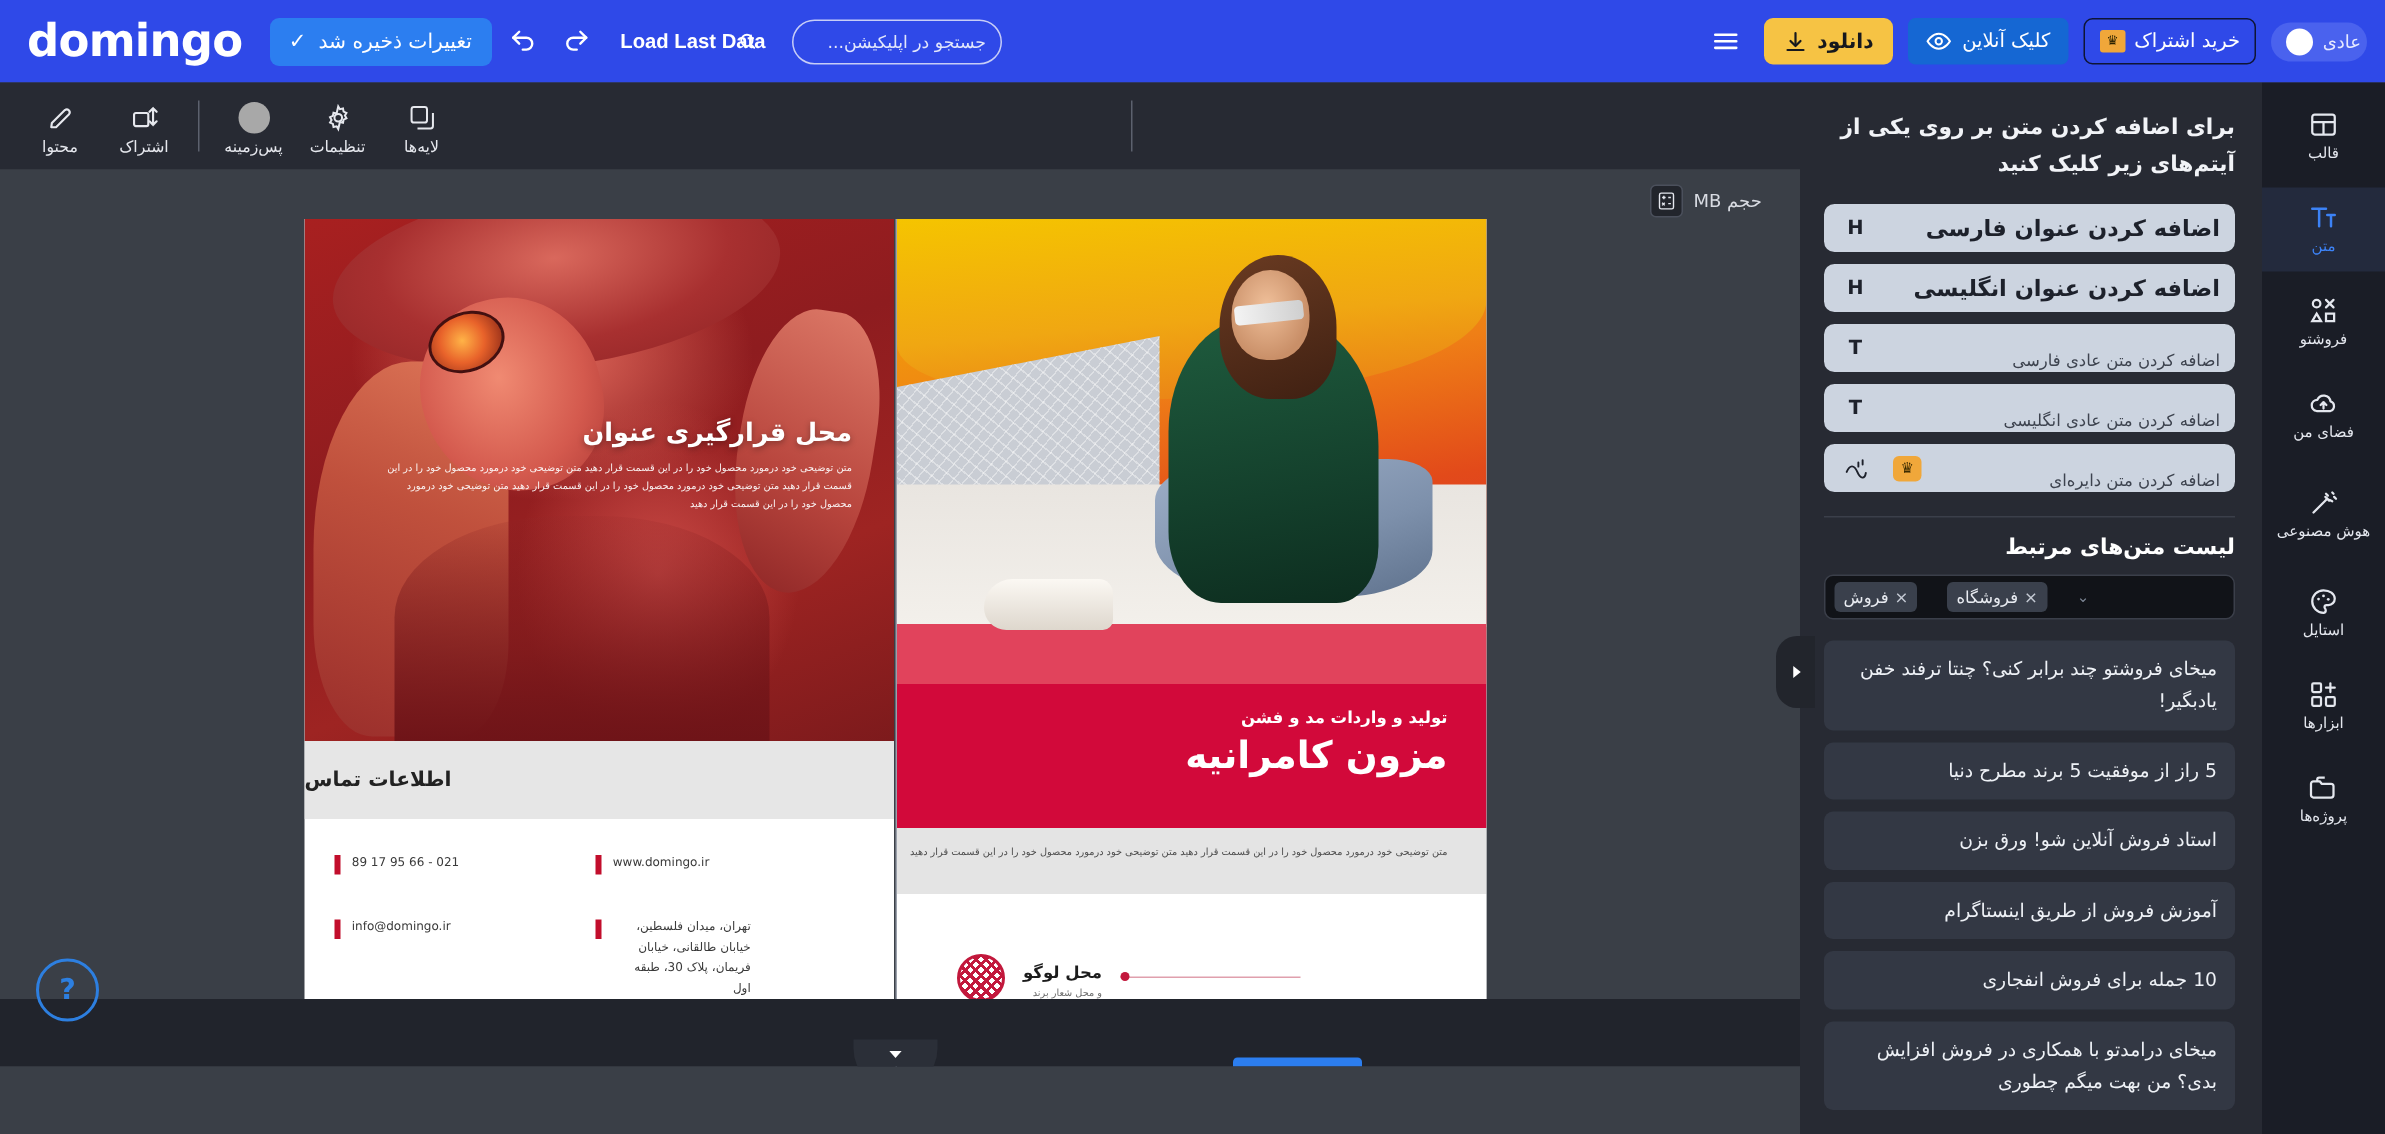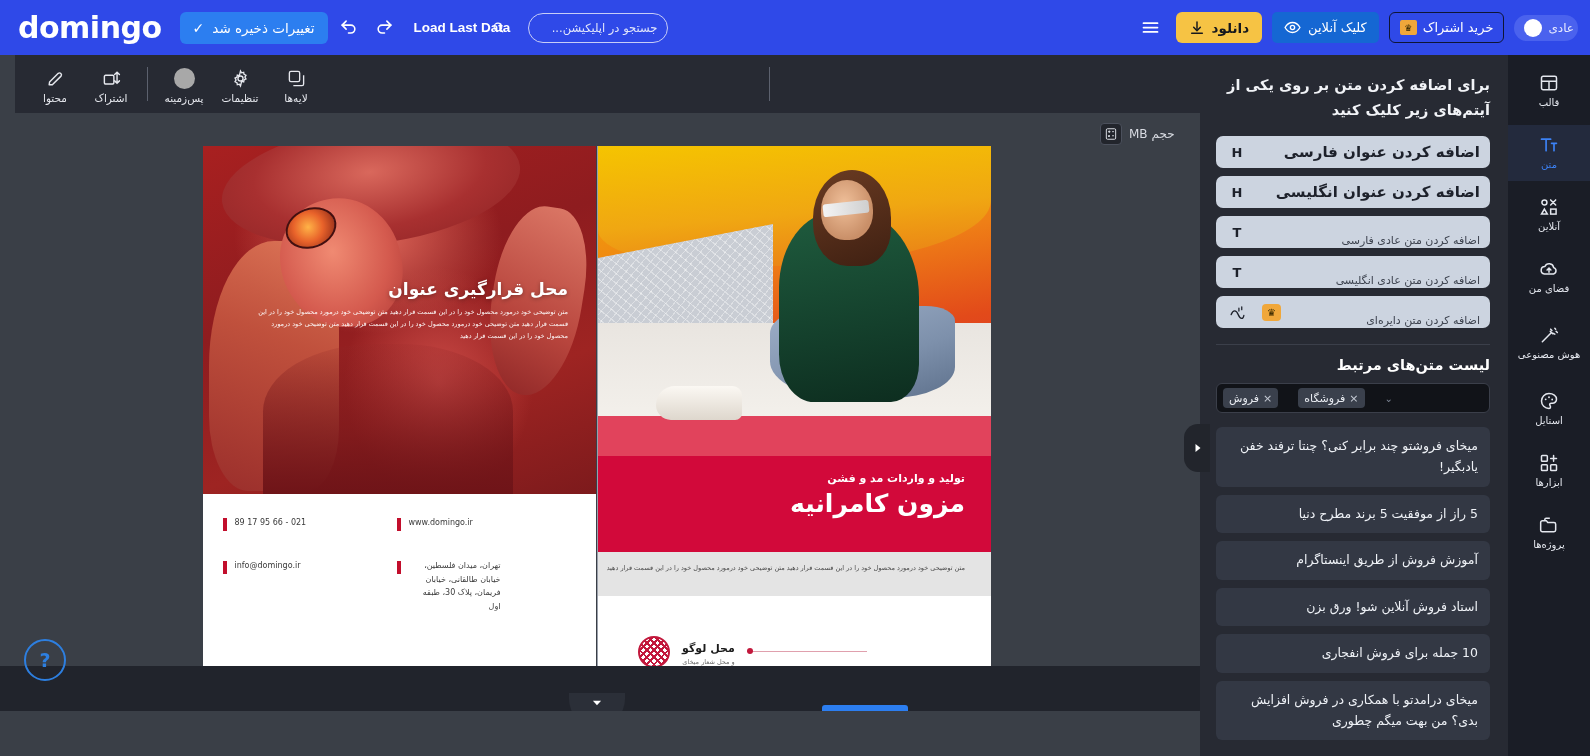--- a/index.html
+++ b/index.html
@@ -93,21 +93,21 @@
   }
   .btn-download svg { width: 16px; height: 16px; }
   .hamburger {
     width: 30px; height: 30px; display: flex; align-items: center;
     justify-content: center; cursor: pointer; margin-left: 4px;
   }
   .hamburger svg { width: 21px; height: 21px; }
 
   
   .lefttools {
-    position: absolute; top: 55px; left: 15px; width: 1200px; height: 58px;
+    position: absolute; top: 55px; left: 0; width: 1200px; height: 58px;
     background: #272a33; display: flex; align-items: center;
     direction: ltr; padding-left: 12px;
   }
   .ltool {
     width: 56px; display: flex; flex-direction: column; align-items: center;
     gap: 3px; color: #e6e8ee; cursor: pointer; padding-top: 4px;
   }
   .ltool .ic { height: 20px; display: flex; align-items: center; }
   .ltool .ic svg { width: 19px; height: 19px; }
   .ltool .lbl { font-size: 10.5px; }
@@ -559,39 +559,42 @@
         </div>
         <div class="banner-red">
           <div class="banner-sub">تولید و واردات مد و فشن</div>
           <div class="banner-title">مزون کامرانیه</div>
         </div>
         <div class="desc-gray">متن توضیحی خود درمورد محصول خود را در این قسمت قرار دهید متن توضیحی خود درمورد محصول خود را در این قسمت قرار دهید</div>
         <div class="logo-row">
           <span class="logo-mark"></span>
           <span class="logo-txt">
             <span class="l1">محل لوگو</span>
-            <span class="l2" style="display:block">و محل شعار میخای</span>
+            <span class="l2" style="display:block">و محل شعار برند</span>
           </span>
           <span class="logo-line"></span>
         </div>
       </div>
 
       <div class="page">
         <div class="hero-left">
           <div class="hat-crown"></div>
           <div class="hat"></div>
           <div class="hair"></div>
           <div class="face"></div>
           <div class="glasses"></div>
           <div class="arm"></div>
           <div class="body-sh"></div>
           <div class="hero-txt">
             <div class="hero-title">محل قرارگیری عنوان</div>
             <div class="hero-body">متن توضیحی خود درمورد محصول خود را در این قسمت قرار دهید  متن توضیحی خود درمورد محصول خود را در این قسمت قرار دهید  متن توضیحی خود درمورد محصول خود را در این قسمت قرار دهید  متن توضیحی خود درمورد محصول خود را در این قسمت قرار دهید</div>
           </div>
+        </div>
+        <div class="contact-hdr">
+          <span>اطلاعات تماس</span>
         </div>
         <div class="contact-grid">
           <div class="ccol">
             <div class="citem">
               <span class="cbar"></span>
               <span class="ctext">021 - 66 95 17 89</span>
             </div>
             <div class="citem">
               <span class="cbar"></span>
               <span class="ctext">info@domingo.ir</span>
@@ -675,22 +678,22 @@
       </span>
       <span class="tag">
         <span>فروشگاه</span>
         <span class="x">×</span>
       </span>
       <span class="tag-chev">⌄</span>
     </div>
 
     <div class="txt-item">میخای فروشتو چند برابر کنی؟ چنتا ترفند خفن یادبگیر!</div>
     <div class="txt-item">5 راز از موفقیت 5 برند مطرح دنیا</div>
+    <div class="txt-item">استاد فروش آنلاین شو! ورق بزن</div>
     <div class="txt-item">آموزش فروش از طریق اینستاگرام</div>
-    <div class="txt-item">استاد فروش آنلاین شو! ورق بزن</div>
     <div class="txt-item">10 جمله برای فروش انفجاری</div>
     <div class="txt-item">میخای درامدتو با همکاری در فروش افزایش بدی؟ من بهت میگم چطوری</div>
   </div>
 
   <div class="rightrail">
     <div class="rail-item">
       <span class="r-ic">
         <svg viewBox="0 0 24 24" fill="none" stroke="currentColor" stroke-width="1.8">
           <rect x="3" y="4" width="18" height="16" rx="2"></rect>
             <path d="M3 10h18M12 10v10"></path>
@@ -711,21 +714,21 @@
 
     <div class="rail-item">
       <span class="r-ic">
         <svg viewBox="0 0 24 24" fill="none" stroke="currentColor" stroke-width="1.8" stroke-linecap="round">
           <circle cx="6.5" cy="6.5" r="3"></circle>
             <path d="M14 3.5l6 6M20 3.5l-6 6"></path>
           <path d="M6.5 14.5l3.5 6H3z"></path>
             <rect x="14" y="14.5" width="6.5" height="6"></rect>
         </svg>
       </span>
-      <span class="r-lbl">آنلاین</span>
+      <span class="r-lbl">فروشتو</span>
     </div>
 
     <div class="rail-item">
       <span class="r-ic">
         <svg viewBox="0 0 24 24" fill="none" stroke="currentColor" stroke-width="1.8" stroke-linecap="round" stroke-linejoin="round">
           <path d="M6.5 18a4.5 4.5 0 0 1 .6-8.96 5.5 5.5 0 0 1 10.5 1.3A4 4 0 0 1 17.5 18z"></path>
           <path d="M12 16v-5M9.7 13.2L12 10.9l2.3 2.3"></path>
         </svg>
       </span>
       <span class="r-lbl">فضای من</span>

